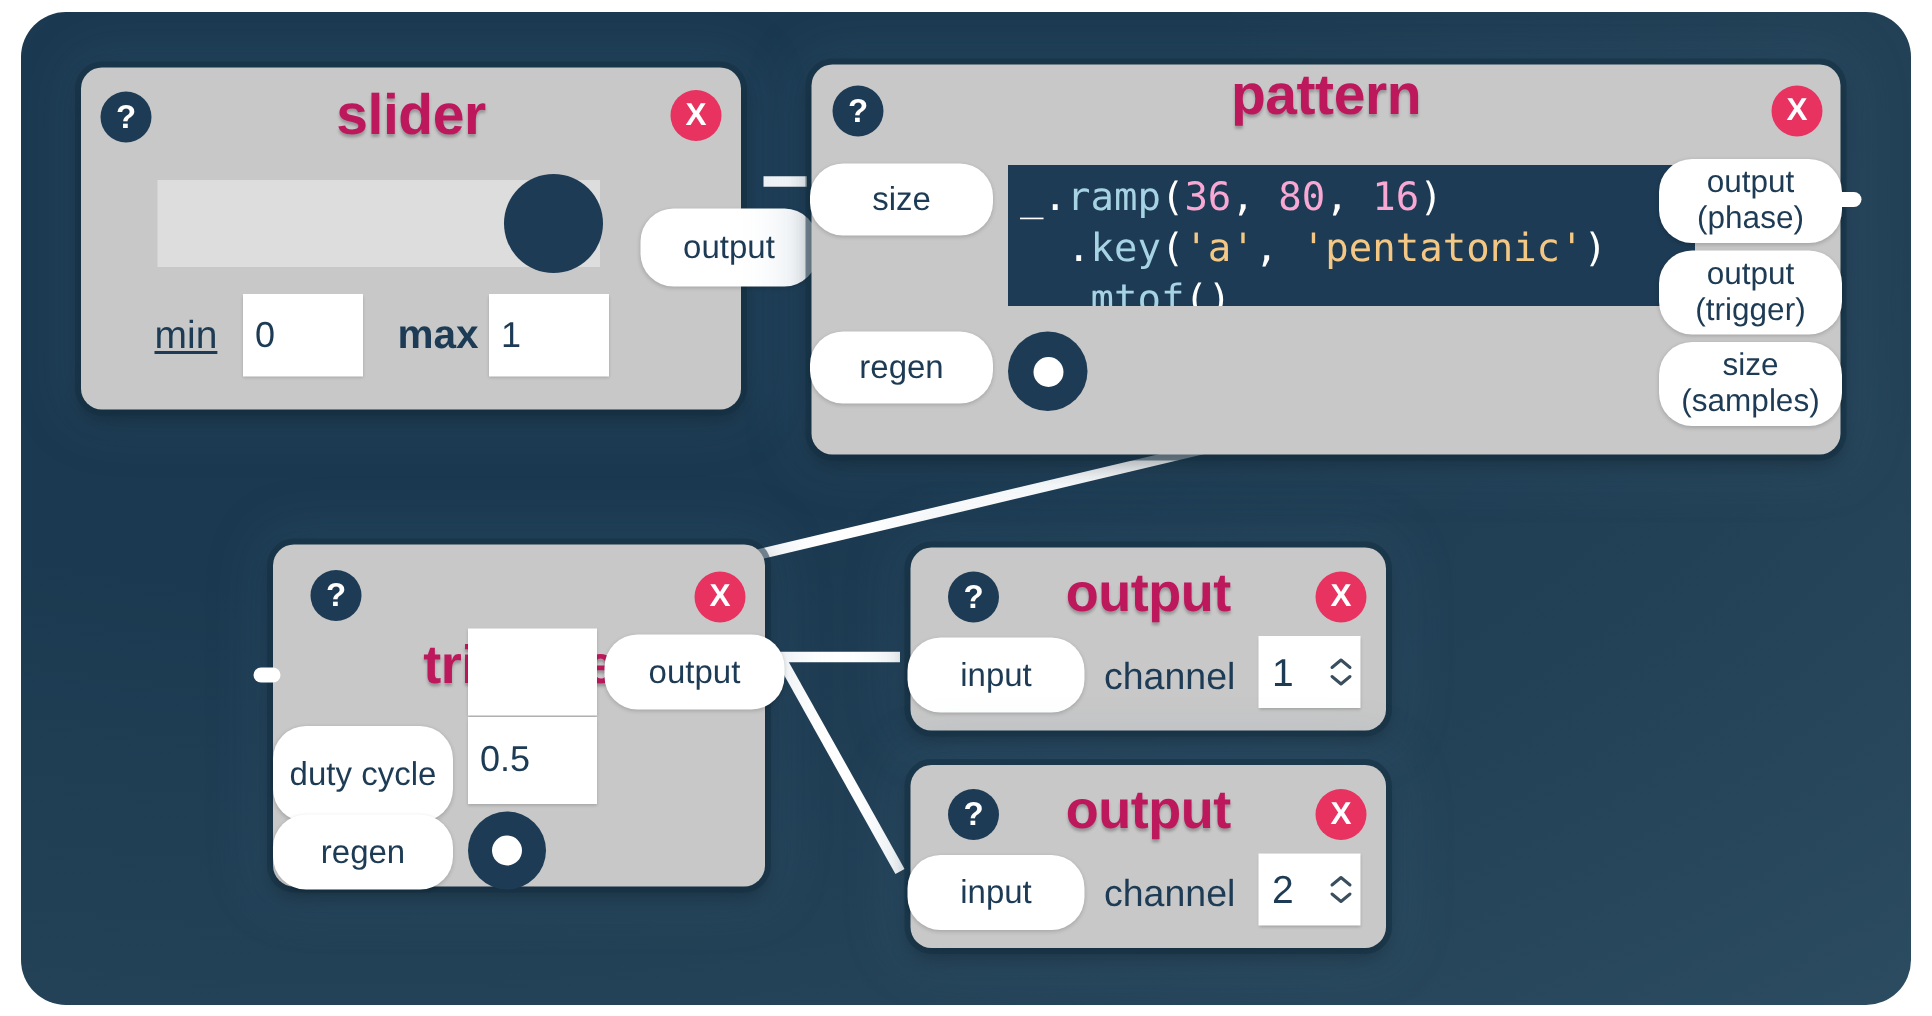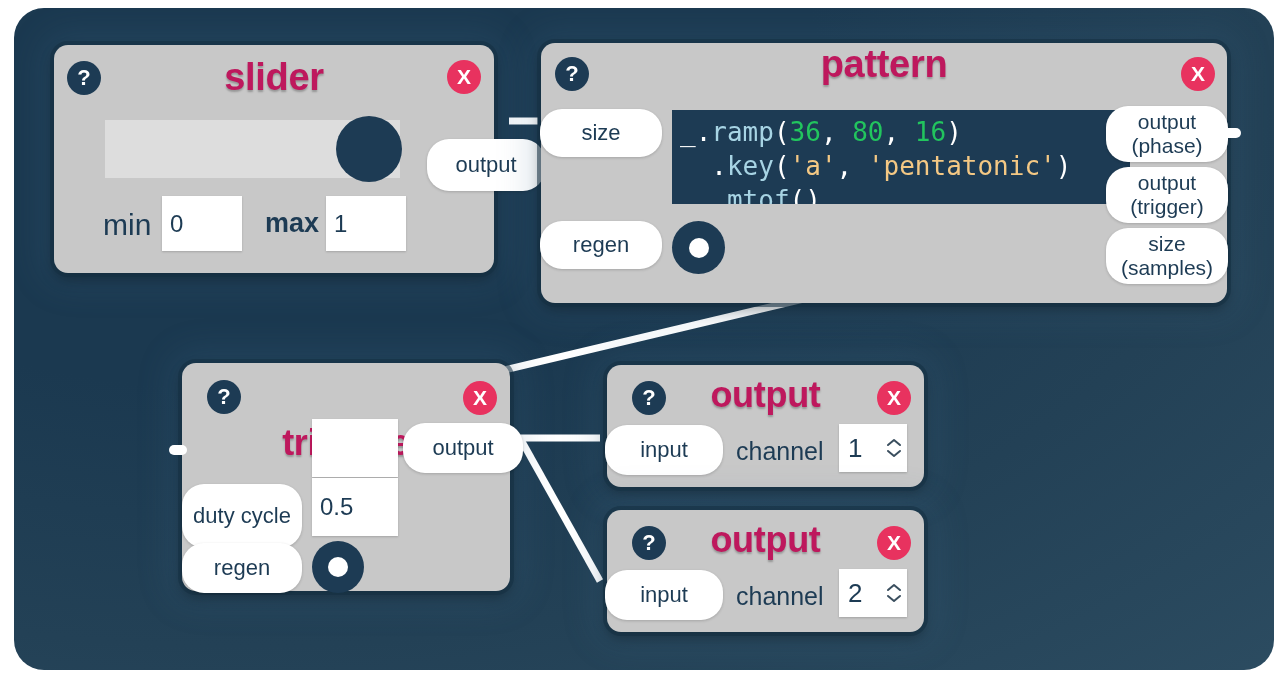--- a/index.html
+++ b/index.html
@@ -150,21 +150,21 @@
   .code-box {
     position: absolute;
     background: #1d3b54;
     overflow: hidden;
     cursor: text;
     font-family: "DejaVu Sans Mono", monospace;
     white-space: pre;
   }
   .code-line { color: #ffffff; }
   .tok-fn  { color: #a7d4e4; }
-  .tok-num { color: #22c55e; }
+  .tok-num { color: #f9a8d4; }
   .tok-str { color: #f4c884; }
   .tok-pun { color: #ffffff; }
 
   
   .spinner-box {
     position: absolute;
     background: #ffffff;
     box-shadow: 0 1px 2px rgba(0,0,0,0.2);
     display: flex;
     align-items: center;
@@ -210,21 +210,21 @@
       <span>?</span>
     </div>
     <div class="node-title" style="padding-top:11px; font-size:38px;">slider</div>
     <div class="close-btn" style="right:13px; top:15px; width:34px; height:34px; font-size:21px;">
       <span>X</span>
     </div>
 
     <div class="slider-track" style="left:51px; top:75px; width:295px; height:58px;"></div>
     <div class="slider-knob" style="left:282px; top:71px; width:66px; height:66px;"></div>
 
-    <div class="label-text" style="left:49px; top:163px; font-size:30px;">min</div>
+    <div class="label-text" style="left:49px; top:163px; font-size:26px;text-decoration:underline;">min</div>
     <div class="field" style="left:108px; top:151px; width:80px; height:55px; font-size:24px;">
       <span style="padding-left:8px;">0</span>
     </div>
     <div class="label-text" style="left:211px; top:163px; font-size:27px;font-weight:bold;">max</div>
     <div class="field" style="left:272px; top:151px; width:80px; height:55px; font-size:24px;">
       <span style="padding-left:8px;">1</span>
     </div>
 
     <div class="port" style="left:373px; top:94px; width:118px; height:52px; font-size:22px;">
       <span>output</span>

